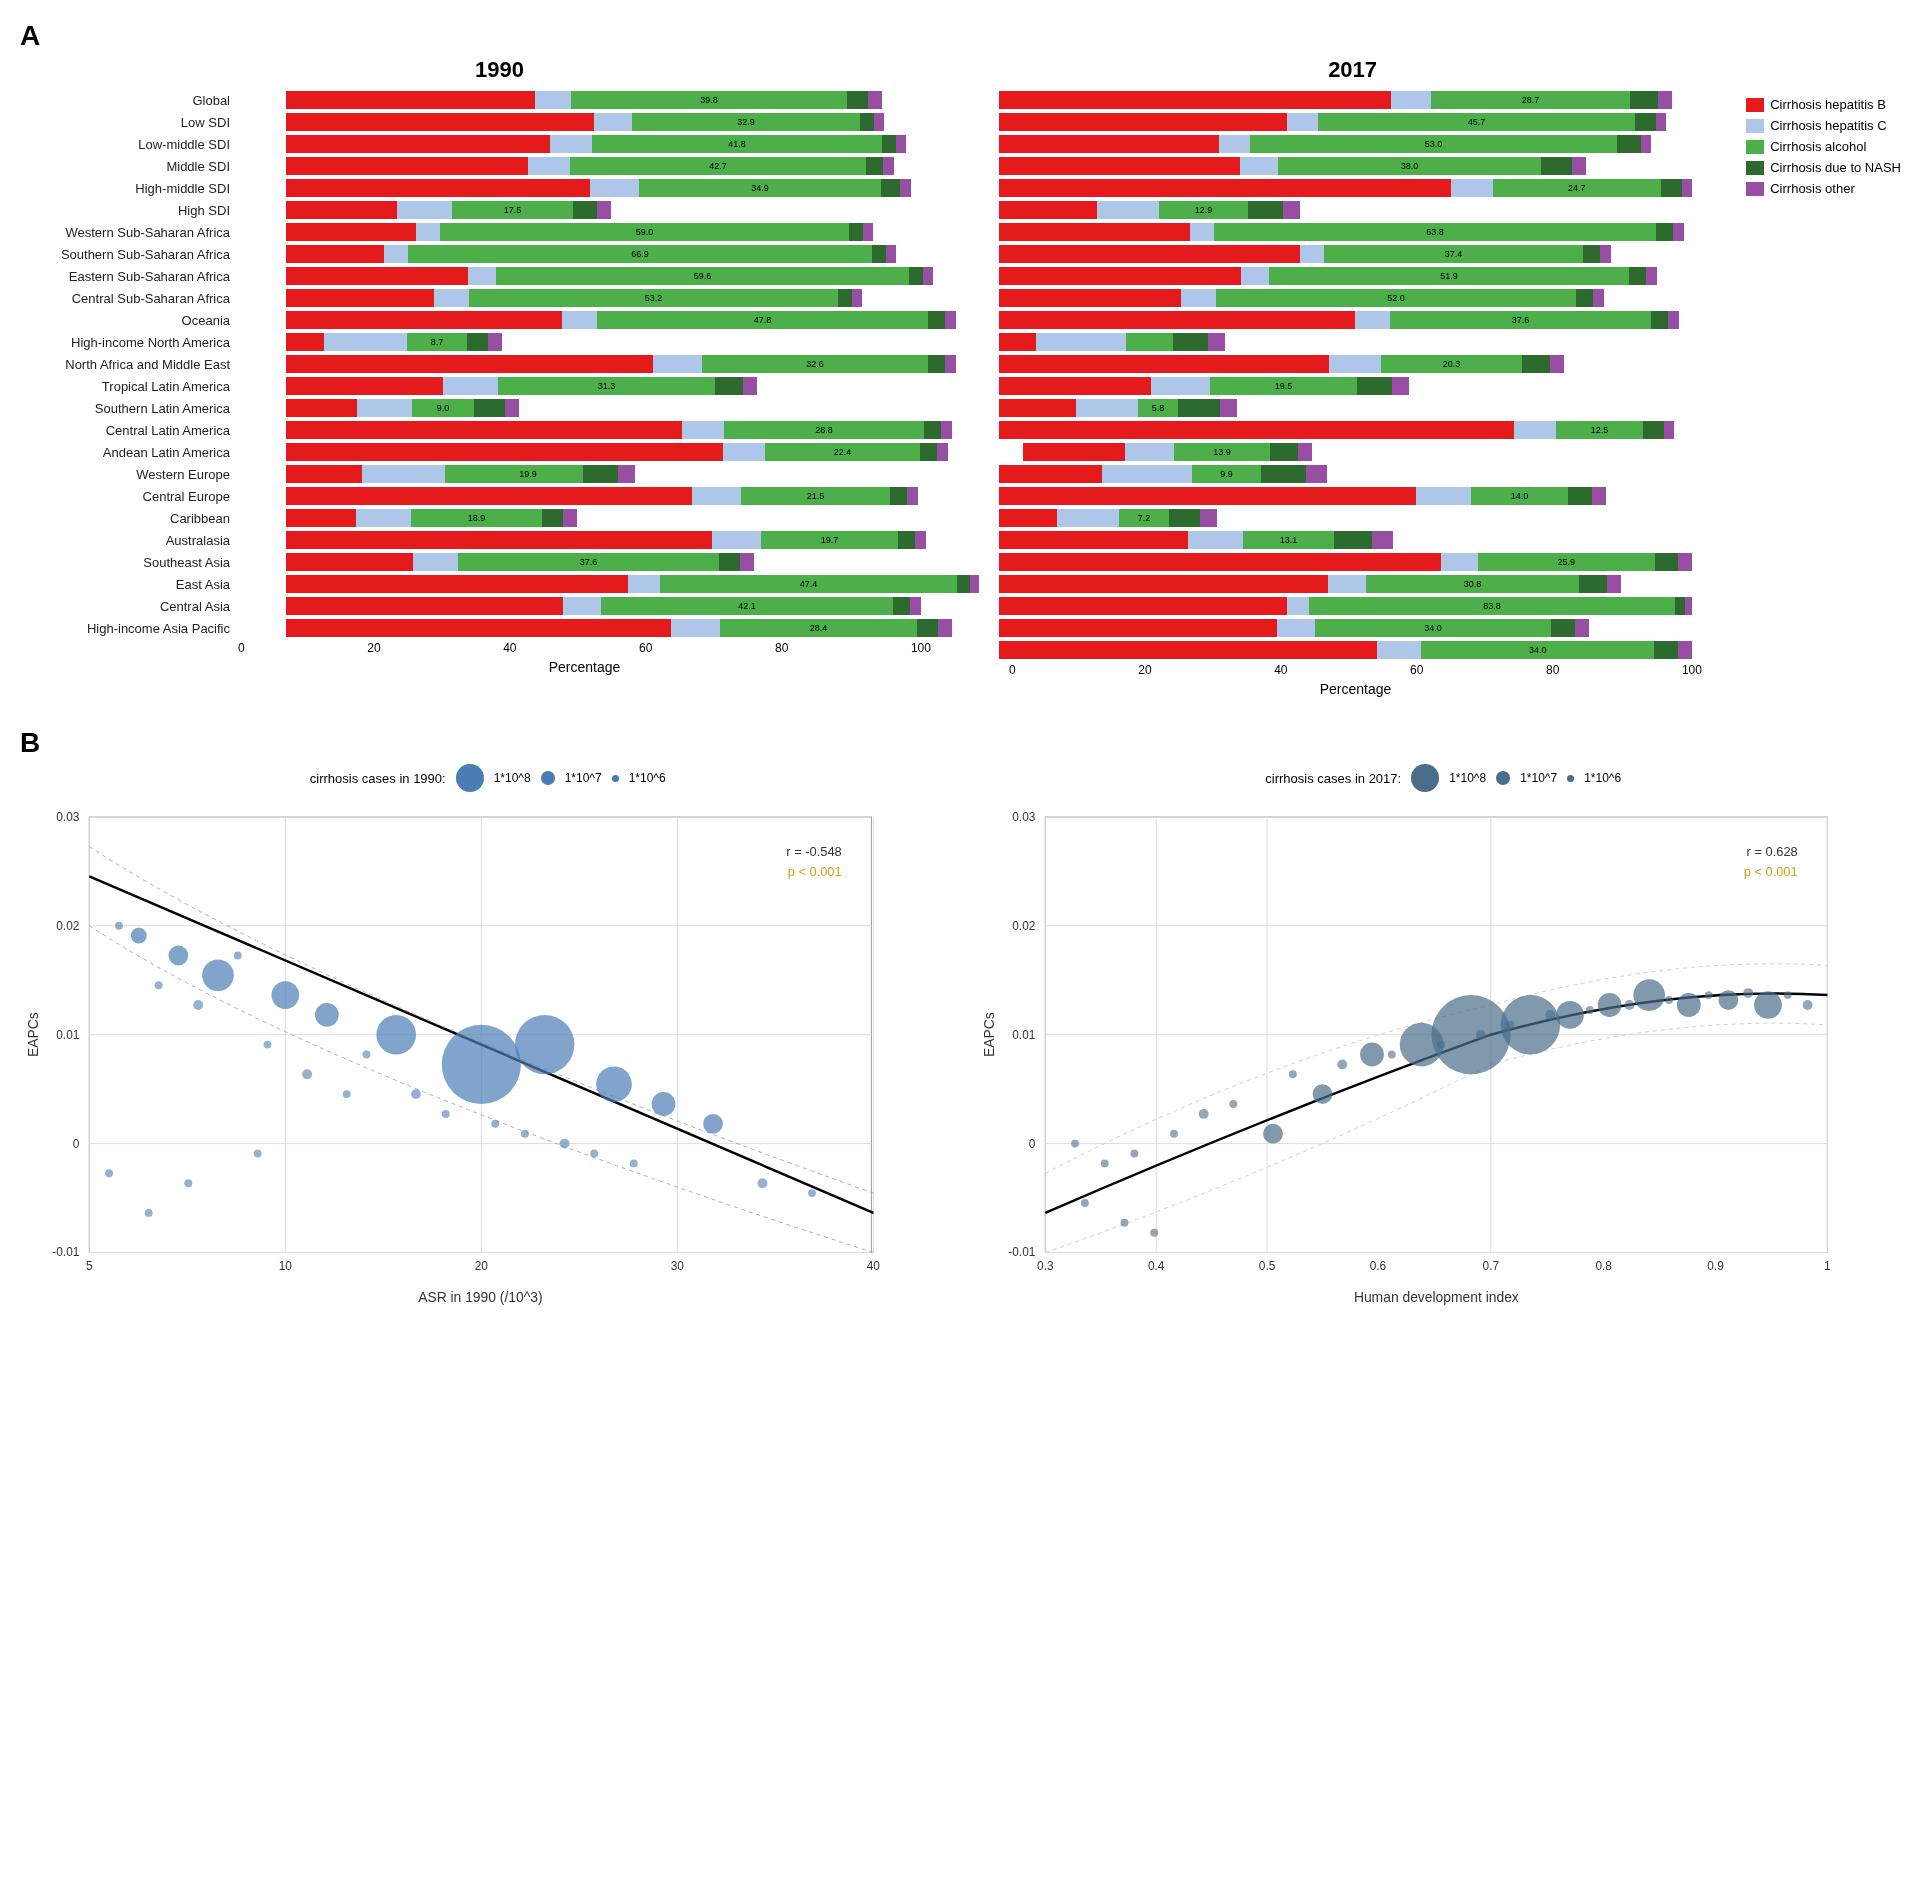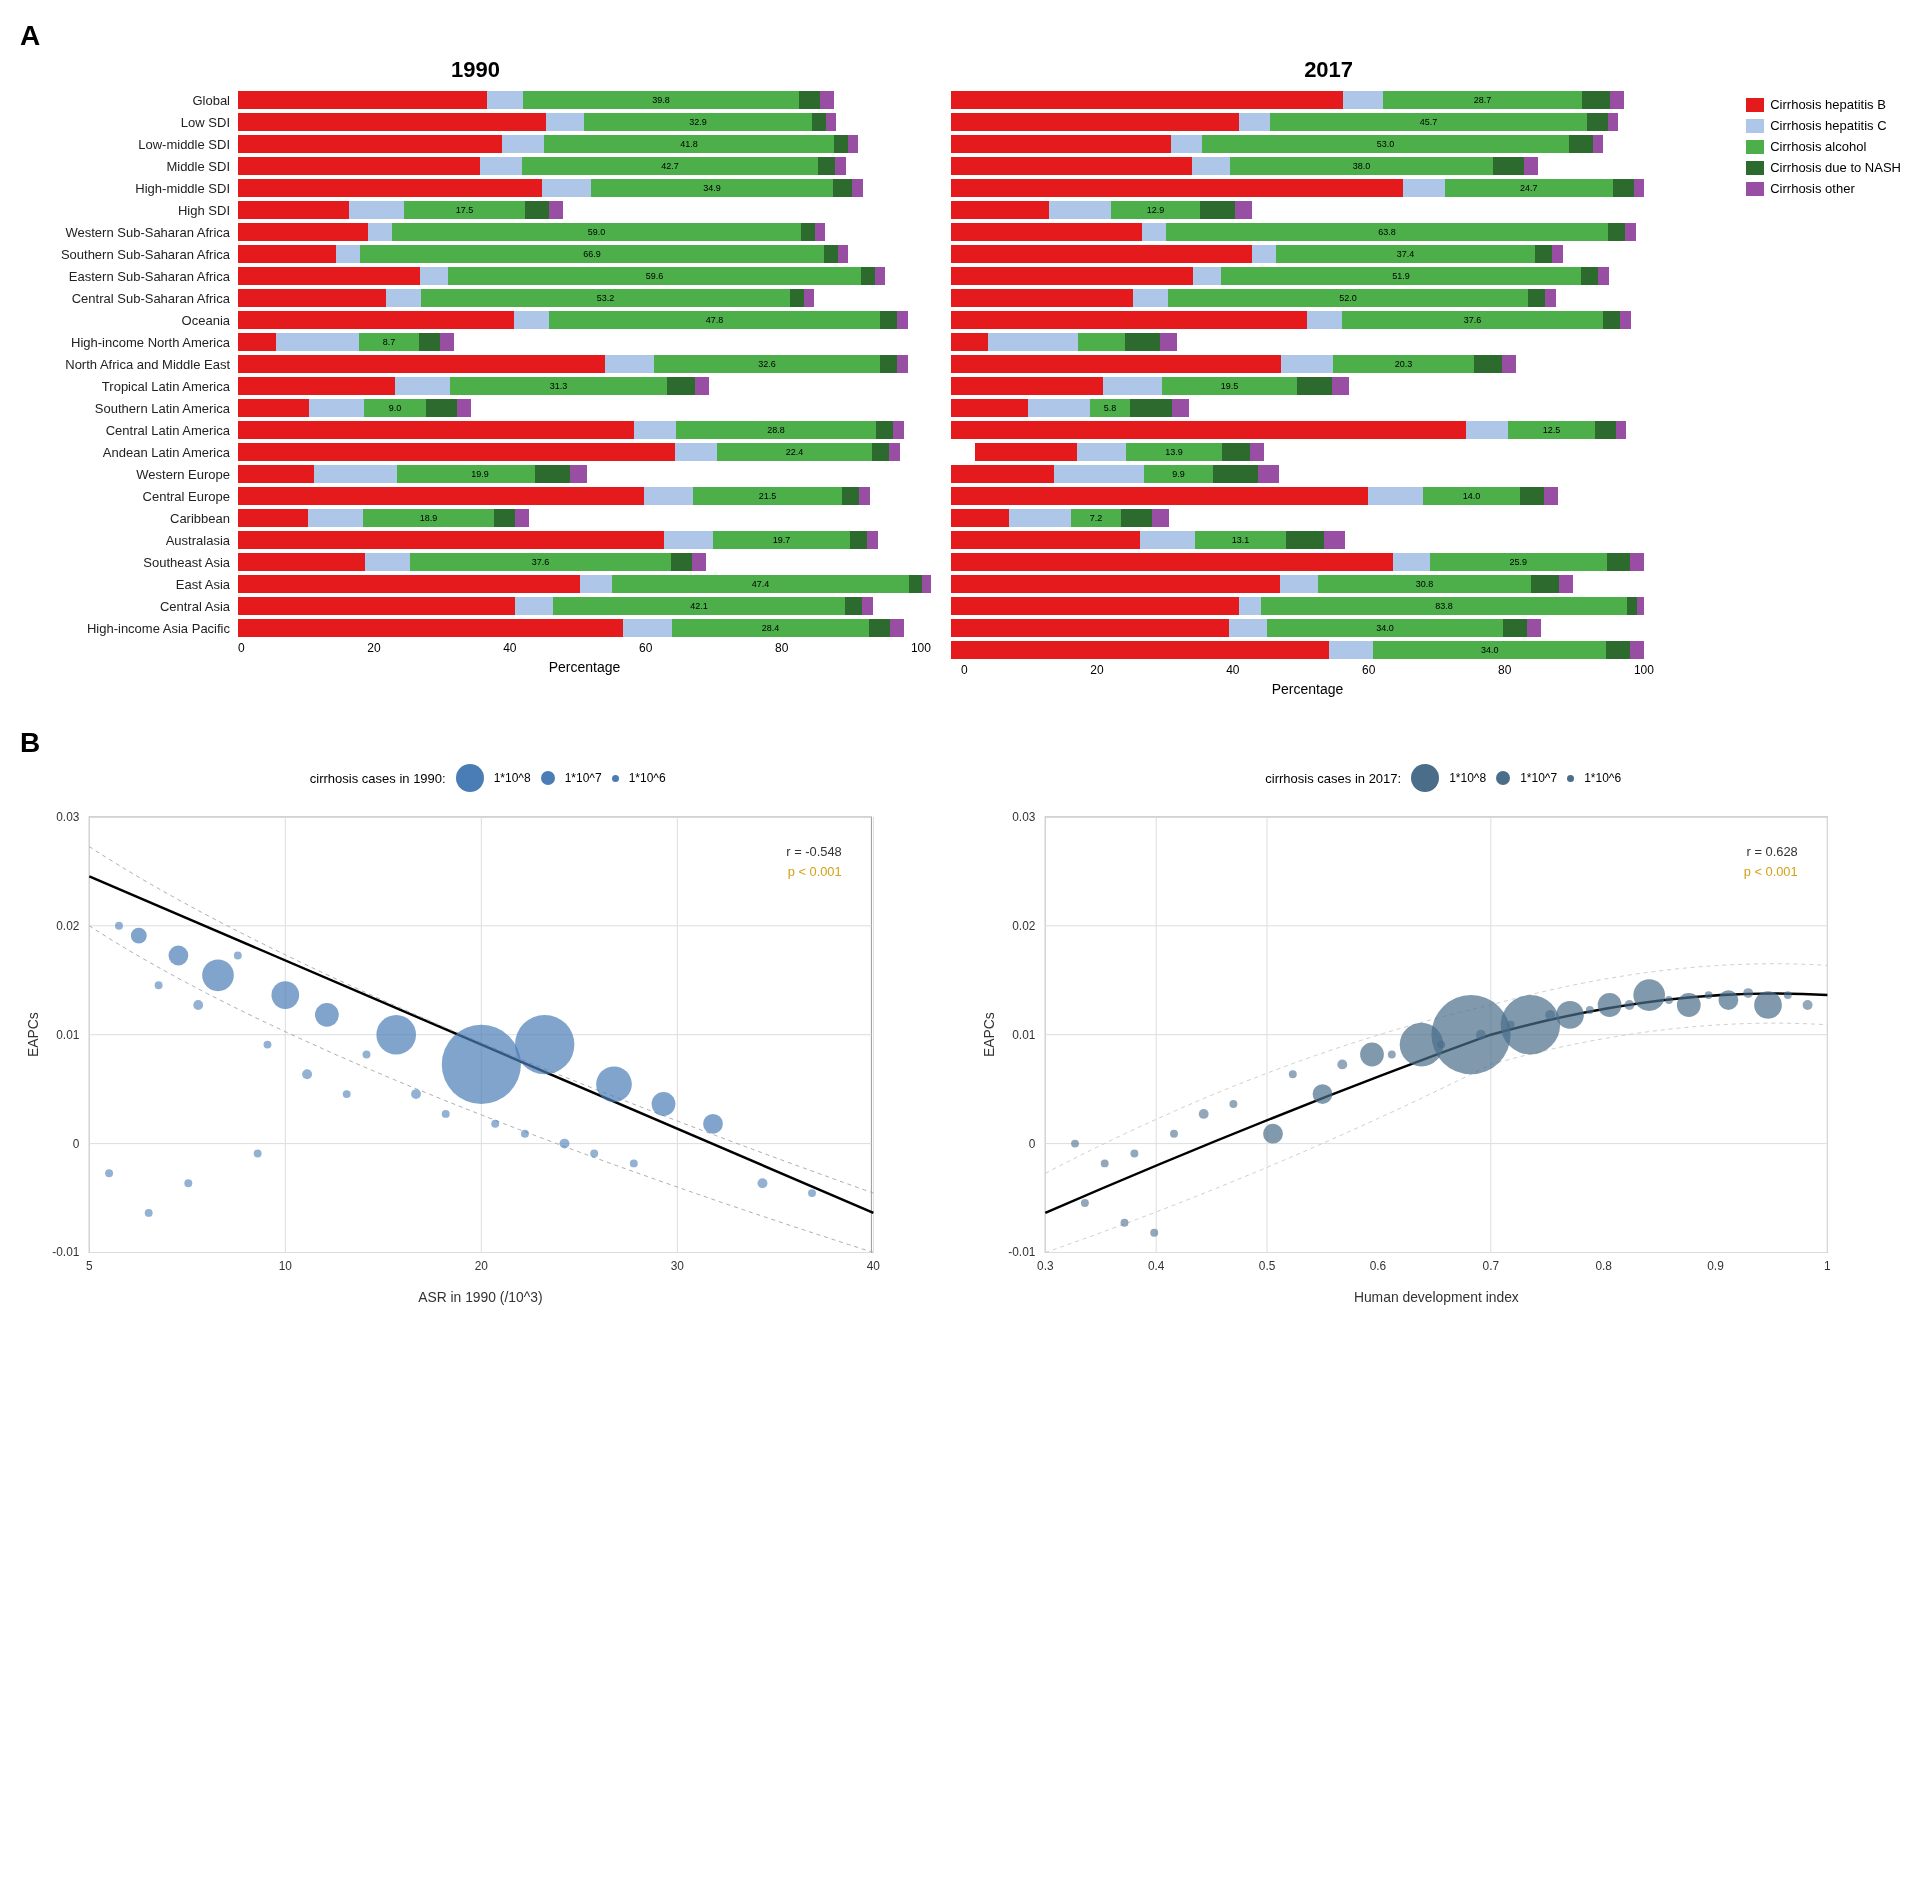--- a/index.html
+++ b/index.html
@@ -4,21 +4,21 @@
   <style>
     * { margin: 0; padding: 0; box-sizing: border-box; }
     body { background: #fff; font-family: Arial, sans-serif; width: 1931px; min-height: 1898px; overflow-x: hidden; }
 
     .figure-container { width: 1931px; padding: 20px; }
 
     
     .panel-a { display: flex; flex-direction: column; margin-bottom: 30px; }
     .panel-label { font-size: 28px; font-weight: bold; margin-bottom: 5px; }
     .chart-title { text-align: center; font-size: 22px; font-weight: bold; margin-bottom: 6px; }
-    .bar-row { display: flex; align-items: center; height: 22px; }
+    .bar-row { display: flex; align-items: center; height: 22px; gap: 48px; }
     .bar-label { width: 218px; text-align: right; padding-right: 8px; font-size: 13px; color: #222; white-space: nowrap; }
     .bar-container { display: flex; height: 18px; position: relative; }
     .bar-segment { height: 100%; display: flex; align-items: center; justify-content: center; font-size: 10px; color: #fff; font-weight: bold; overflow: hidden; position: relative; }
 
     
     .legend { display: flex; flex-direction: column; gap: 6px; padding: 10px; margin-left: 10px; margin-top: 30px; }
     .legend-item { display: flex; align-items: center; gap: 6px; font-size: 13px; }
     .legend-color { width: 18px; height: 14px; display: inline-block; flex-shrink: 0; }
 
     
@@ -495,21 +495,21 @@
                   <span style="position: absolute; font-size: 9px; color: rgb(0, 0, 0); white-space: nowrap; font-weight: normal;">20.3</span>
                 </div>
                 <div class="bar-segment" style="width: 28px; background: rgb(45, 106, 45); min-width: 0px;"></div>
                 <div class="bar-segment" style="width: 14px; background: rgb(152, 78, 163); min-width: 0px;"></div>
               </div>
             </div>
             <div class="bar-row">
               <div class="bar-container" style="width: 693px;">
                 <div class="bar-segment" style="width: 152px; background: rgb(228, 26, 28); min-width: 0px;"></div>
                 <div class="bar-segment" style="width: 59px; background: rgb(174, 198, 232); min-width: 0px;"></div>
-                <div class="bar-segment" style="width: 135px; background: rgb(77, 175, 74); min-width: 0px; position: relative;">
+                <div class="bar-segment" style="width: 147px; background: rgb(77, 175, 74); min-width: 0px; position: relative;">
                   <span style="position: absolute; font-size: 9px; color: rgb(0, 0, 0); white-space: nowrap; font-weight: normal;">19.5</span>
                 </div>
                 <div class="bar-segment" style="width: 35px; background: rgb(45, 106, 45); min-width: 0px;"></div>
                 <div class="bar-segment" style="width: 17.3px; background: rgb(152, 78, 163); min-width: 0px;"></div>
               </div>
             </div>
             <div class="bar-row">
               <div class="bar-container" style="width: 693px;">
                 <div class="bar-segment" style="width: 77px; background: rgb(228, 26, 28); min-width: 0px;"></div>
                 <div class="bar-segment" style="width: 62px; background: rgb(174, 198, 232); min-width: 0px;"></div>

